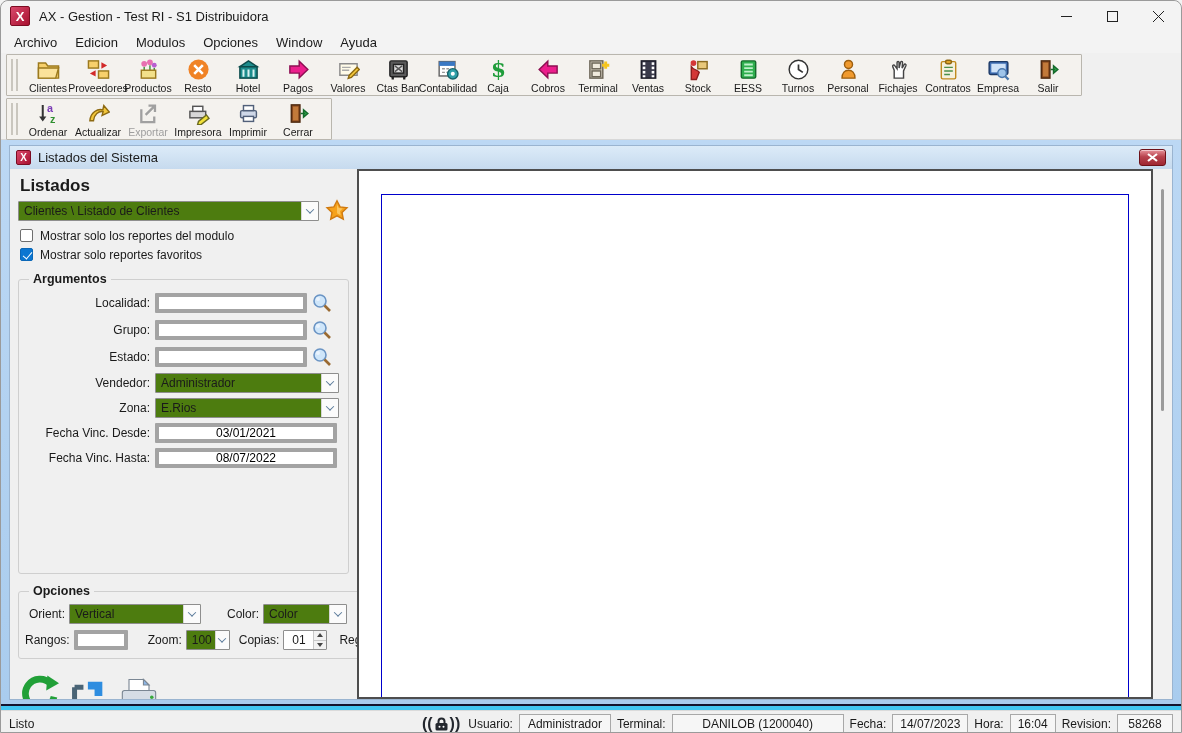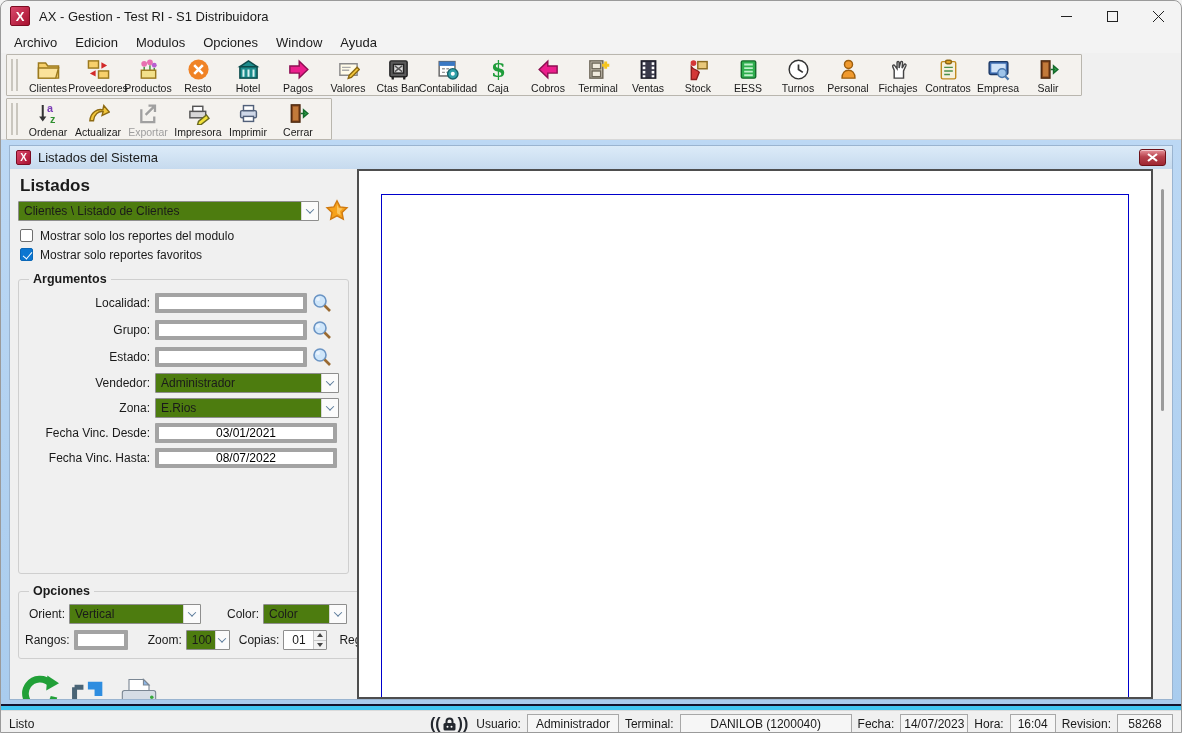--- a/index.html
+++ b/index.html
@@ -574,19 +574,19 @@
           <rect x="1.5" y="6" width="12" height="7.5" rx="1.5" fill="#23272e"></rect>
           <path d="M4.5 6V4.5a3 3 0 0 1 6 0V6" fill="none" stroke="#23272e" stroke-width="2"></path>
           <circle cx="5.5" cy="9.7" r="1" fill="#fff"></circle>
           <circle cx="9.5" cy="9.7" r="1" fill="#fff"></circle>
         </svg>))</span>
     <span>Usuario:</span>
     <span class="sbox" style="width:92px">Administrador</span>
     <span>Terminal:</span>
     <span class="sbox" style="width:172px">DANILOB (1200040)</span>
     <span>Fecha:</span>
-    <span class="sbox" style="width:68px">14/07/2023</span>
+    <span class="sbox" style="width:76px">14/07/2023</span>
     <span>Hora:</span>
     <span class="sbox" style="width:46px">16:04</span>
     <span>Revision:</span>
     <span class="sbox" style="width:56px">58268</span>
   </div>
 </div>
 
 </body></html>

